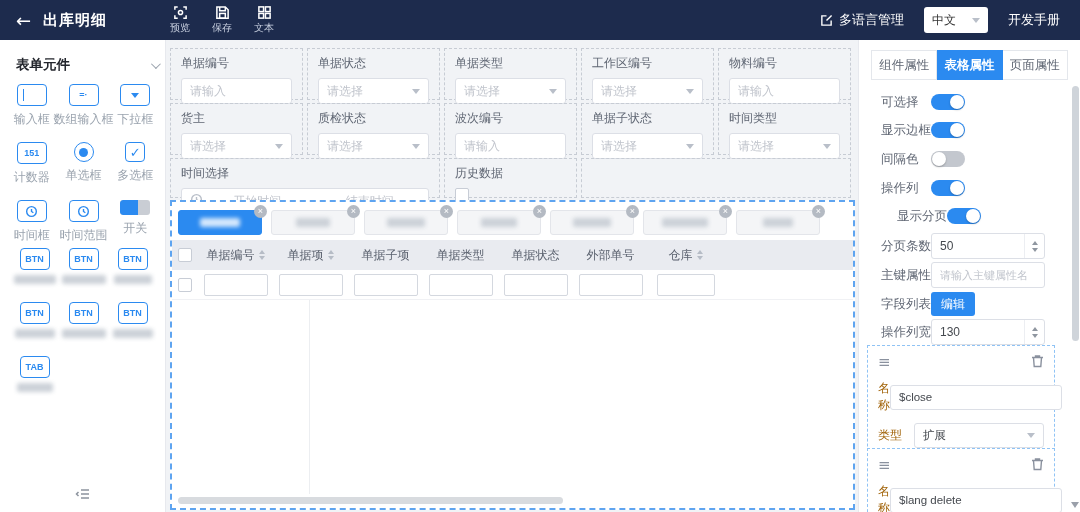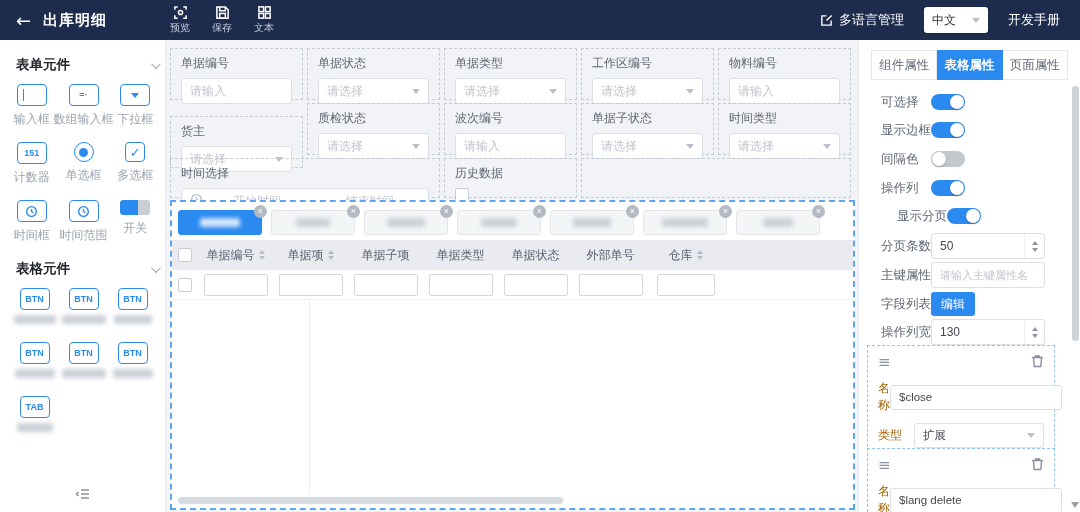--- a/index.html
+++ b/index.html
@@ -221,24 +221,20 @@
       <span class="p-label">时间范围</span>
     </div>
     <div class="p-item">
       <span class="icon-switch">
           <i></i>
         </span>
       <span class="p-label">开关</span>
     </div>
   </div>
 
-  <div class="sec-title">
-    <span>表格元件</span>
-    <span class="chev"></span>
-  </div>
   <div class="palette" style="row-gap:18px;">
     <div class="p-item">
       <span class="icon-box">BTN</span>
       <span class="blob" style="width:42px"></span>
     </div>
     <div class="p-item">
       <span class="icon-box">BTN</span>
       <span class="blob" style="width:44px"></span>
     </div>
     <div class="p-item">
@@ -299,21 +295,21 @@
         <span class="caret"></span>
       </div>
   </div>
   <div class="field" style="left:552px;top:8px;width:133px;height:52px;">
     <div class="f-label">物料编号</div>
     <div class="f-control">
         <input placeholder="请输入" style="">
       </div>
   </div>
 
-  <div class="field" style="left:4px;top:76px;width:133px;height:52px;">
+  <div class="field" style="left:4px;top:63px;width:133px;height:52px;">
     <div class="f-label">货主</div>
     <div class="f-control">
         <span>请选择</span>
         <span class="caret"></span>
       </div>
   </div>
   <div class="field" style="left:141px;top:63px;width:133px;height:52px;">
     <div class="f-label">质检状态</div>
     <div class="f-control">
         <span>请选择</span>

